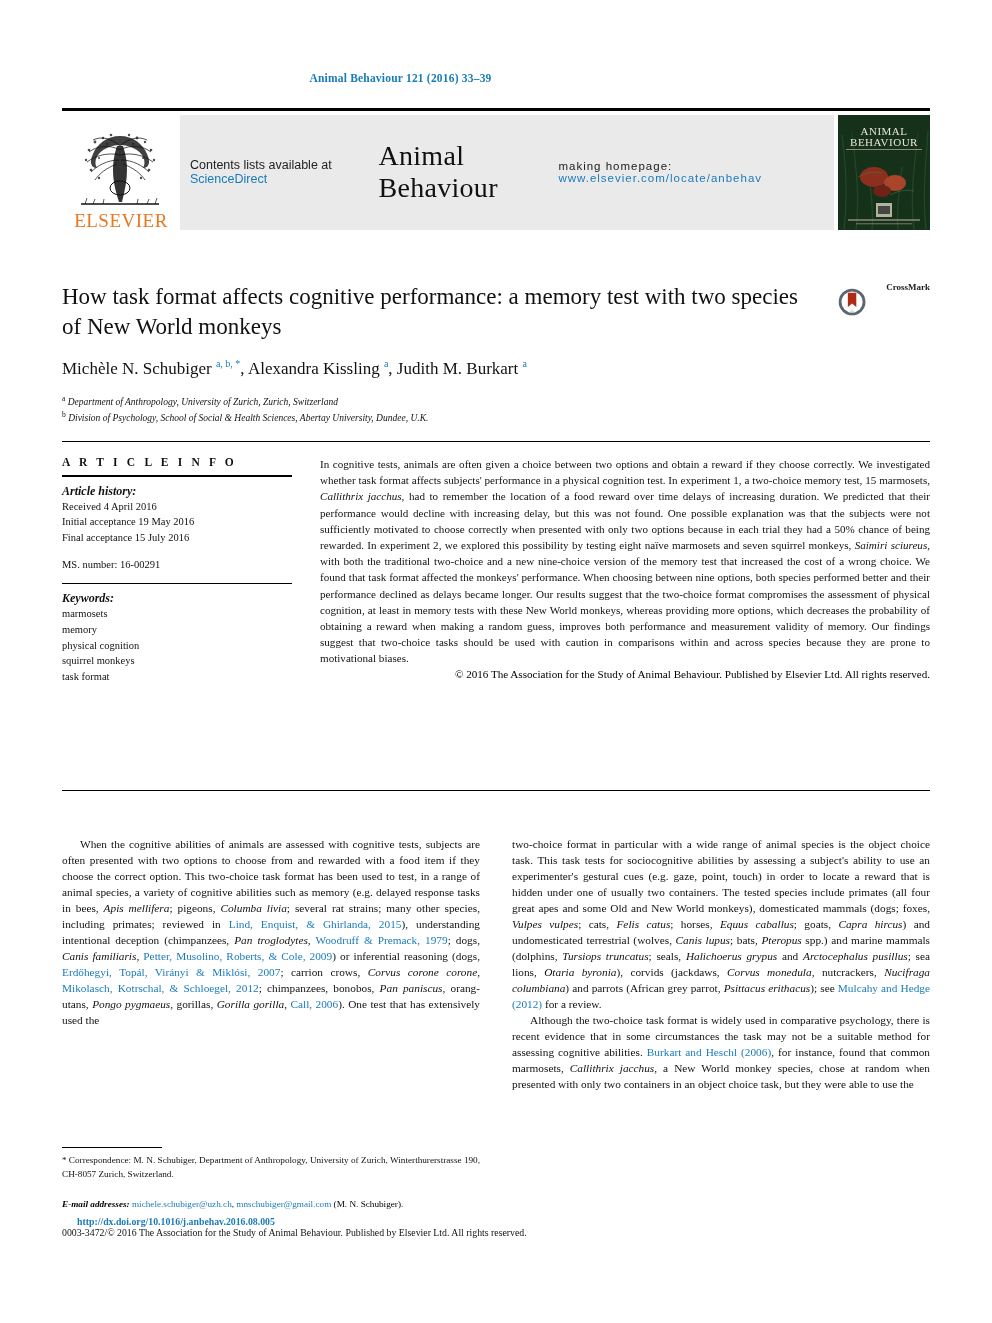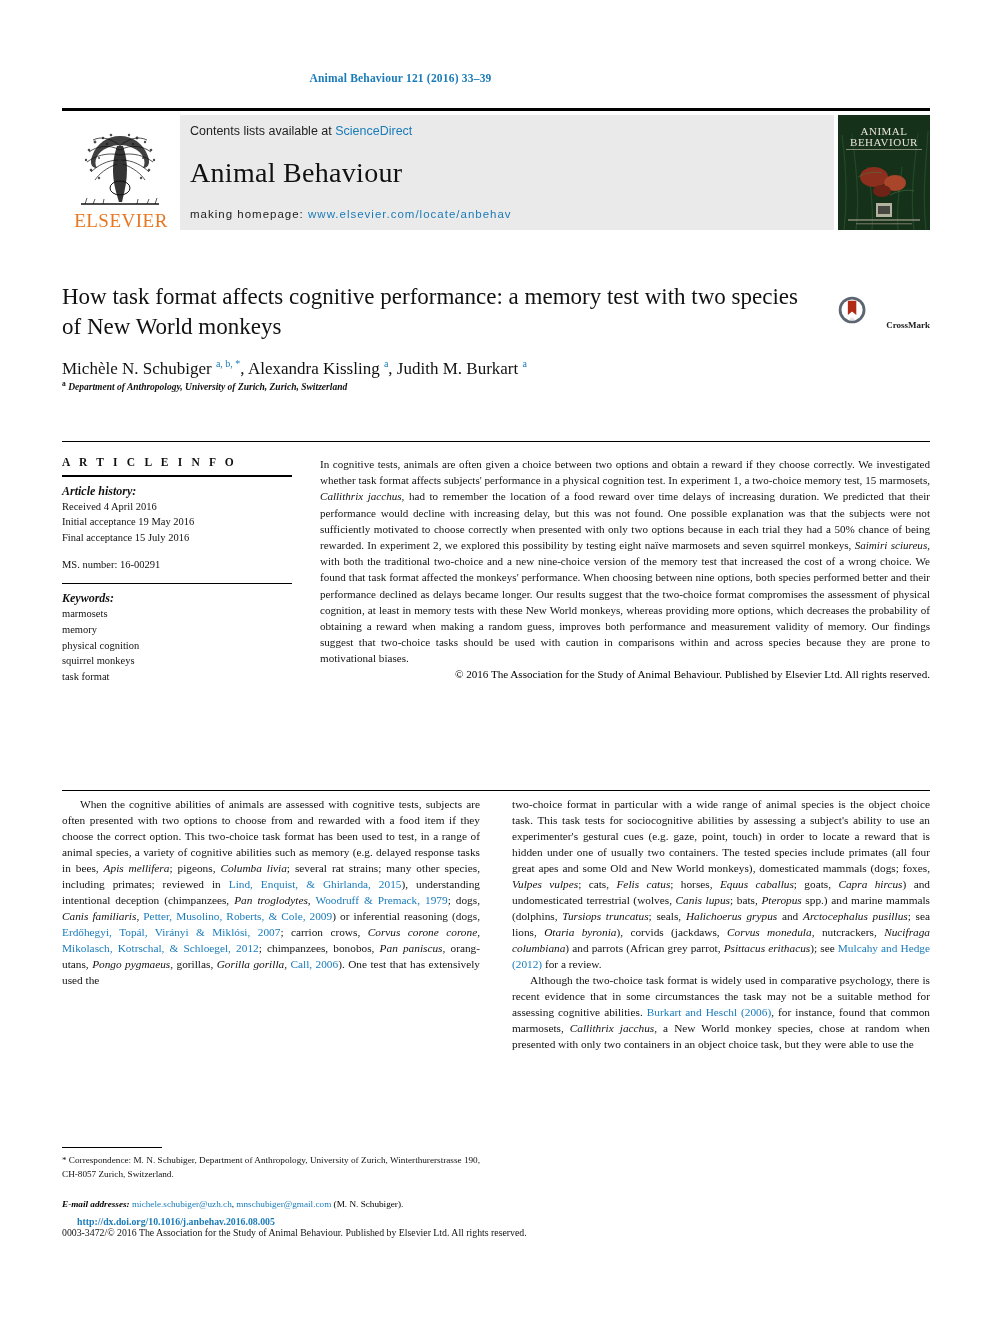--- a/index.html
+++ b/index.html
@@ -31,22 +31,22 @@
     width:118px; flex:0 0 118px; position:relative;
     display:flex; flex-direction:column; justify-content:flex-end; align-items:center;
   }
   .elsevier-tree { width:96px; height:86px; display:block; }
   .elsevier-word {
     font-family:"Liberation Serif", serif;
     font-size:19px; letter-spacing:0.5px; color:#E87722;
     font-weight:normal; line-height:1; margin-top:1px;
   }
   .mast-center {
-    flex:1 1 auto; background:#eaeaea; display:flex; flex-direction:column;
-    align-items:flex-start; justify-content:space-between; padding:9px 3px 10px 10px;
+    flex:1 1 auto; background:#eaeaea; display:flex; flex-direction:row;
+    align-items:center; justify-content:space-between; padding:9px 3px 10px 10px;
   }
   .contents-line { font-size:12.5px; font-family:"Liberation Sans", sans-serif; color:#222; }
   .contents-line .sd { color:#1a7bb9; }
   .journal-name {
     font-family:"Liberation Serif", serif;
     font-size:28px; color:#111; letter-spacing:0.3px;
   }
   .homepage-line {
     font-size:11.5px; font-family:"Liberation Sans", sans-serif; color:#222;
     letter-spacing:1.0px;
@@ -57,30 +57,30 @@
 
   
   .titleblock { position:absolute; left:62px; top:282px; width:868px; }
   .art-title {
     font-family:"Liberation Serif", serif;
     font-size:23px; line-height:1.30; font-weight:normal; color:#111;
     width:755px; margin:0;
   }
   .crossmark {
     position:absolute; right:0px; top:0px; width:92px; height:48px;
-    display:flex; align-items:flex-end; gap:20px;
+    display:flex; align-items:flex-start; gap:20px;
   }
   .cm-word { font-size:9px; font-weight:bold; font-family:"Liberation Serif", serif; color:#222; }
 
   .authors {
     margin-top:16px; font-size:17px; color:#111;
     font-family:"Liberation Serif", serif;
   }
   .authors sup { color:#1a7bb9; font-size:10px; }
-  .affils { margin-top:1px; font-size:9.5px; font-style:italic; line-height:1.45; color:#111;font-weight:bold; }
+  .affils { margin-top:16px; font-size:9.5px; font-style:italic; line-height:1.45; color:#111; }
   .affils sup { font-style:normal; font-size:7.5px; }
 
   .rule-thin { position:absolute; left:62px; width:868px; height:1px; background:#000; }
 
   
   .infoblock { position:absolute; left:62px; top:456px; width:868px; display:flex; }
   .col-info { width:248px; flex:0 0 248px; padding-right:18px; }
   .ai-head {
     font-family:"Liberation Serif", serif;
     font-size:11.5px; font-weight:bold; letter-spacing:3.2px; color:#111;
@@ -93,21 +93,21 @@
 
   .col-abs { flex:1 1 auto; padding-left:10px; }
   .abstract {
     font-size:11.1px; line-height:1.46; text-align:justify; color:#111;
   }
   .abstract i { font-style:italic; }
   .abs-copy { margin-top:2px; text-align:right; font-size:11.1px; }
 
   
   .body2col {
-    position:absolute; left:62px; top:796px; width:868px;
+    position:absolute; left:62px; top:836px; width:868px;
     display:flex; gap:32px;
   }
   .bcol { width:418px; flex:0 0 418px; }
   .bcol p {
     margin:0; font-size:11.3px; line-height:1.42; text-align:justify; color:#111;
     text-indent:18px;
   }
   .bcol p.noindent { text-indent:0; }
   .bcol i { font-style:italic; }
   a.ref { color:#1a7bb9; text-decoration:none; }
@@ -239,20 +239,21 @@
         <circle cx="20" cy="20" r="15" fill="#ffffff"></circle>
         <path d="M14 7 h12 v20 l-6 -5 l-6 5 Z" fill="#b02a14"></path>
         <path d="M20 30 l5 5 h-10 Z" fill="#e3e3e3"></path>
       </svg>
       <span class="cm-word">CrossMark</span>
     </div>
 
     <div class="authors">Michèle N. Schubiger <sup>a, b, *</sup>, Alexandra Kissling <sup>a</sup>, Judith M. Burkart <sup>a</sup></div>
     <div class="affils">
       <div><sup>a</sup> <span>Department of Anthropology, University of Zurich, Zurich, Switzerland</span></div>
+      <div><sup>b</sup> <span>Division of Psychology, School of Social &amp; Health Sciences, Abertay University, Dundee, U.K.</span></div>
     </div>
   </div>
 
   <div class="rule-thin" style="top:441px;"></div>
 
   <div class="infoblock">
     <div class="col-info">
       <div class="ai-head">A R T I C L E   I N F O</div>
       <div class="ai-rule"></div>
       <div class="ai-sub">Article history:</div>

